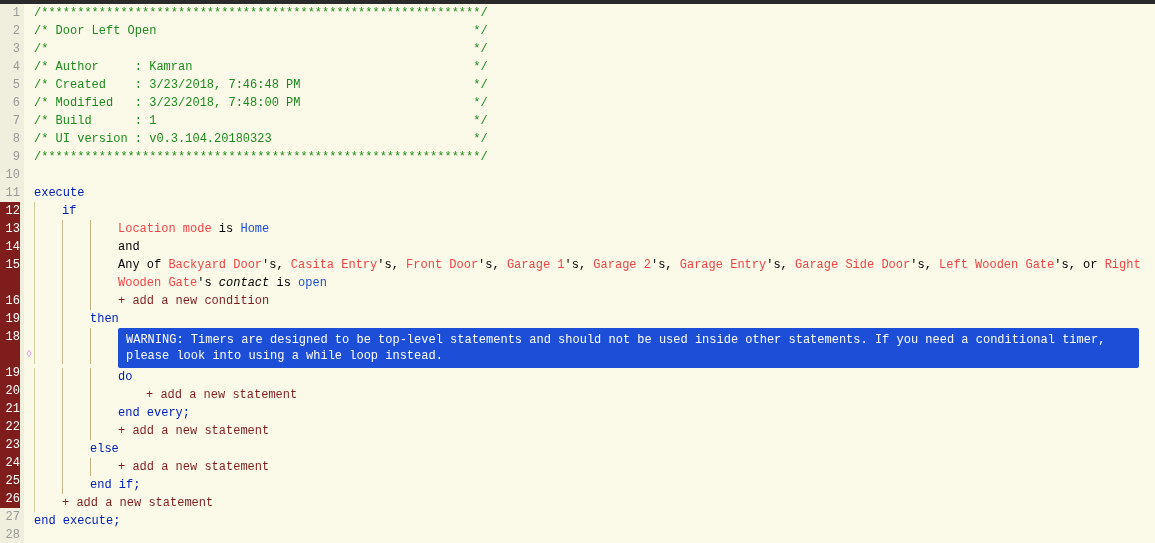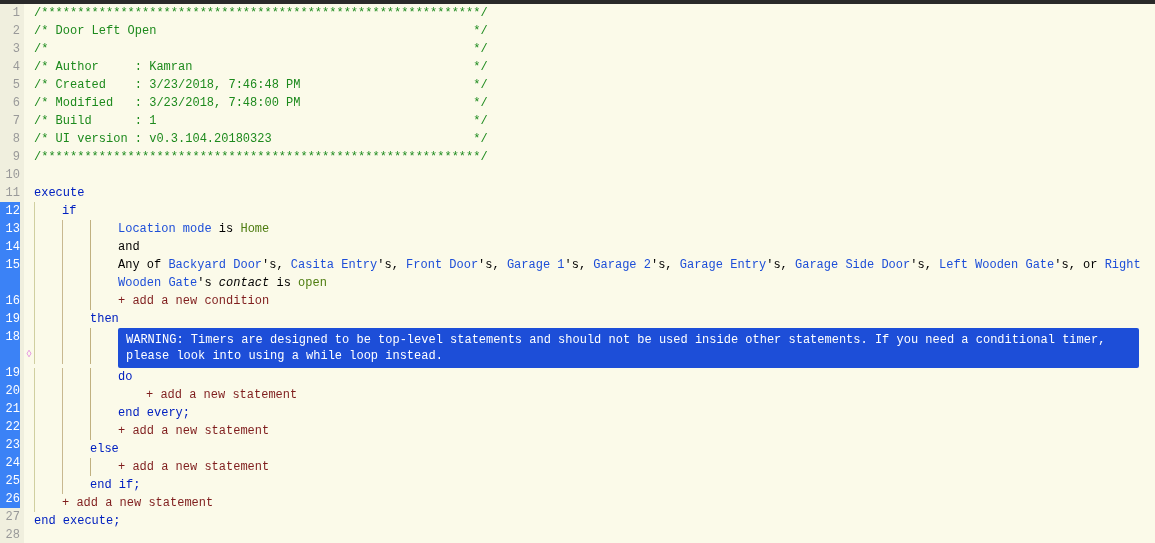--- a/index.html
+++ b/index.html
@@ -1,34 +1,34 @@
 <!DOCTYPE html>
 <html><head>
 <meta charset="utf-8">
 <style>
 * { margin: 0; padding: 0; box-sizing: border-box; }
 body { font-family: Menlo, Monaco, 'Courier New', monospace; font-size: 12px; background: #1a1a1a; width: 1155px; }
 .topbar { height: 4px; background: #2a2a2a; }
 .editor { display: flex; background: #fbfae9; }
 .gutter { background: #f0efde; color: #999; text-align: right; user-select: none; flex-shrink: 0; width: 24px; padding-right: 4px; }
 .gutter .ln { height: 18px; line-height: 18px; }
-.gutter .ln.hl { background: #3b82f6; color: #fff; }
+.gutter .ln.hl { background: #7f1d1d; color: #fff; }
 .markers { width: 10px; flex-shrink: 0; background: #fbfae9; }
 .markers .mk { height: 18px; line-height: 18px; text-align: center; color: #e080e0; font-size: 10px; }
 .code { flex: 1; background: #fbfae9; padding-right: 8px; }
 .line { height: 18px; line-height: 18px; white-space: pre; }
 .guide { display: inline-block; vertical-align: top; width: 28px; height: 18px; }
 .guide.g1 { border-left: 1px solid #d0cfa0; }
 .guide.g2 { border-left: 1px solid #c8b890; }
 .guide.g3 { border-left: 1px solid #c0b080; }
 .c-comment { color: #1d8a1d; }
 .c-kw { color: #0020c0; }
-.c-ident { color: #1d4ed8; }
+.c-ident { color: #ef4444; }
 .c-str { color: #000; text-align: right; }
-.c-lit { color: #4d7c0f; margin-top: 12px; }
+.c-lit { color: #1d4ed8; margin-top: 12px; }
 .c-it { font-style: italic; color: #000; text-align: right; }
 .c-hint { color: #7f1d1d; }
 .warning-box { background: #1d4ed8; color: #fff; padding: 4px 8px; line-height: 16px; margin-right: 8px; border-radius: 2px; display: inline-block; width: calc(100% - 84px); vertical-align: top; }
 .multi { display: flex; }
 .multi .guides { flex-shrink: 0; }
 .multi .content { flex: 1; }
 </style>
 </head>
 <body>
 

